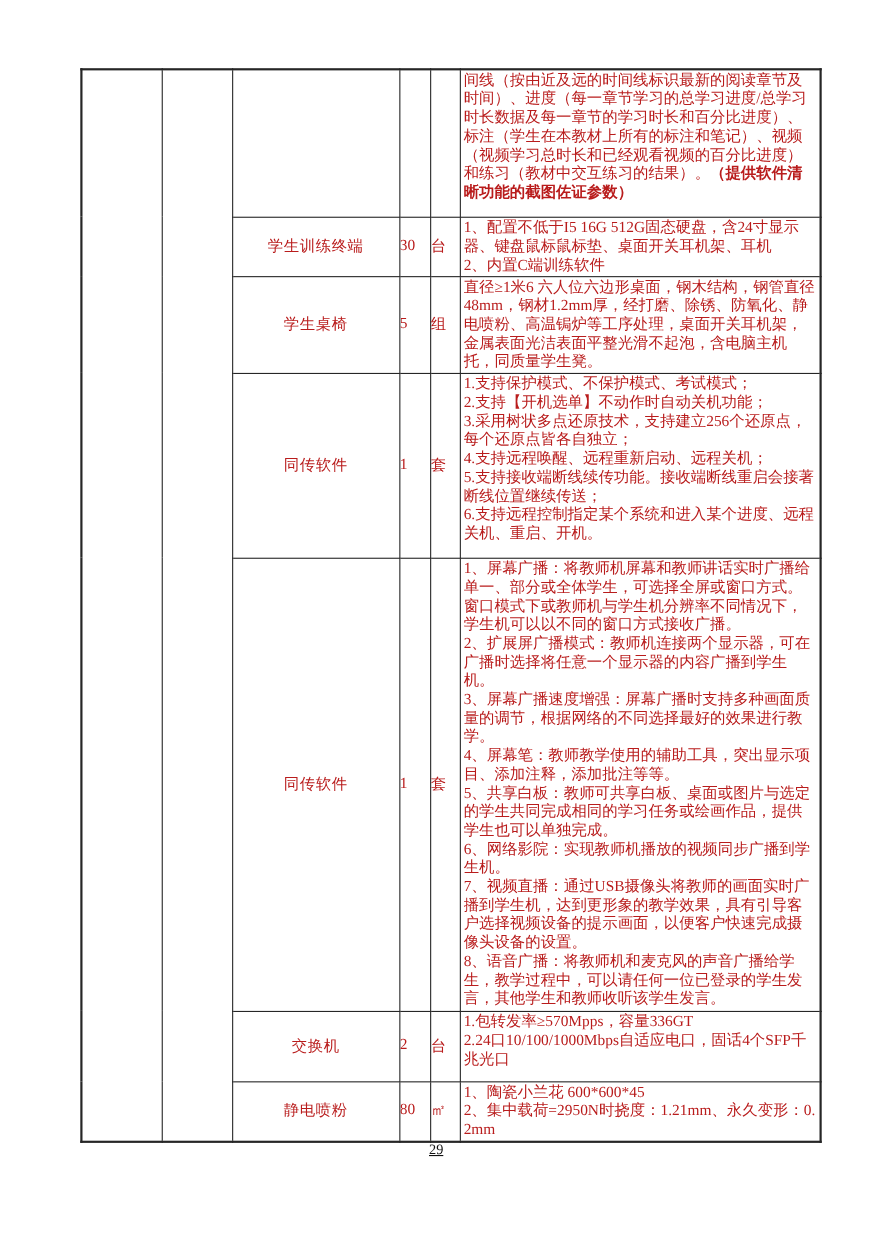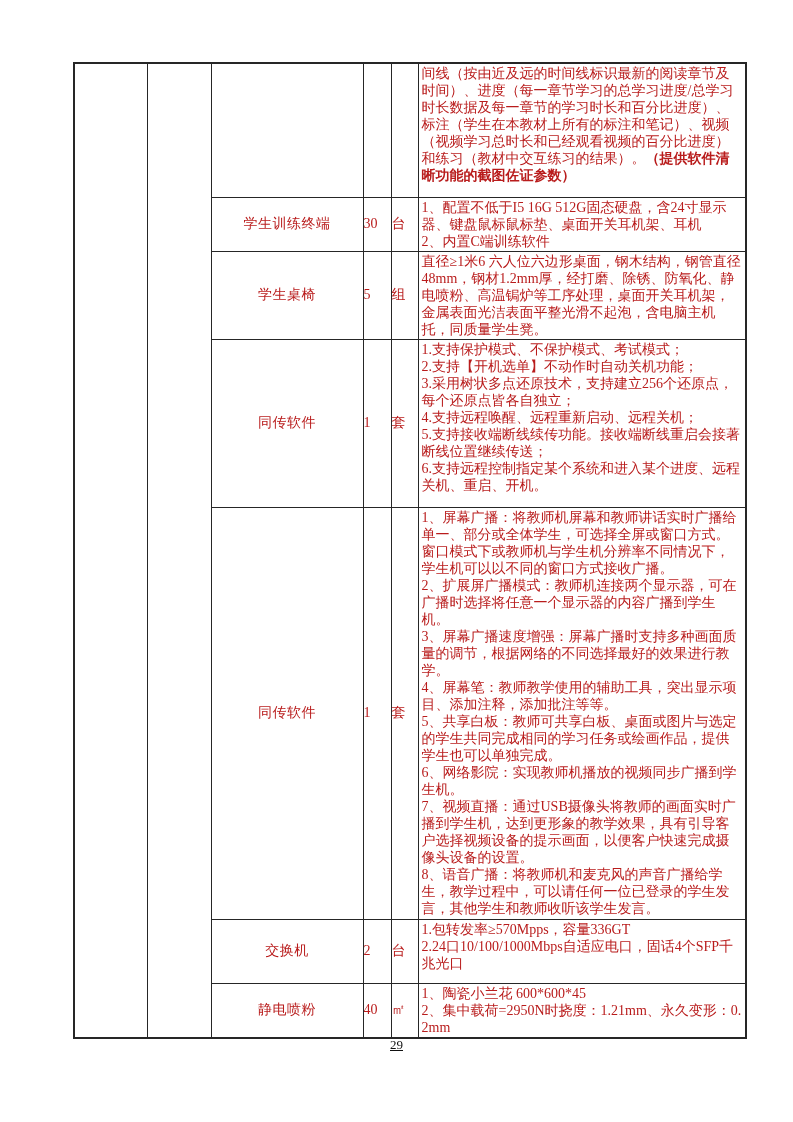--- a/index.html
+++ b/index.html
@@ -140,21 +140,21 @@
     </tr>
     <tr class="r5">
       <td class="name-cell">交换机</td>
       <td class="qty-cell">2</td>
       <td class="unit-cell">台</td>
       <td class="desc-cell"><span class="desc-text">1.包转发率≥570Mpps，容量336GT
 2.24口10/100/1000Mbps自适应电口，固话4个SFP千兆光口</span></td>
     </tr>
     <tr class="r6">
       <td class="name-cell">静电喷粉</td>
-      <td class="qty-cell">40</td>
+      <td class="qty-cell">80</td>
       <td class="unit-cell">㎡</td>
       <td class="desc-cell"><span class="desc-text">1、陶瓷小兰花 600*600*45
 2、集中载荷=2950N时挠度：1.21mm、永久变形：0.2mm</span></td>
     </tr>
   </tbody>
     </table>
 </div>
 
 <div class="page-number">29</div>
 

